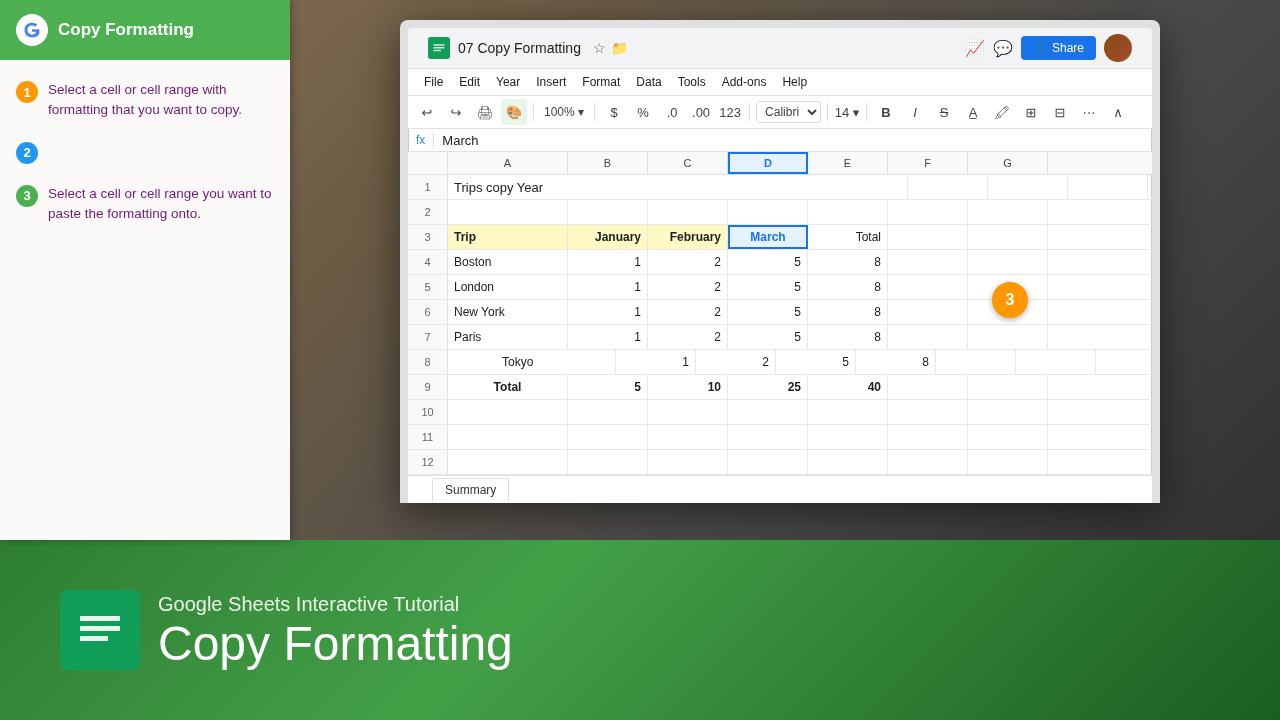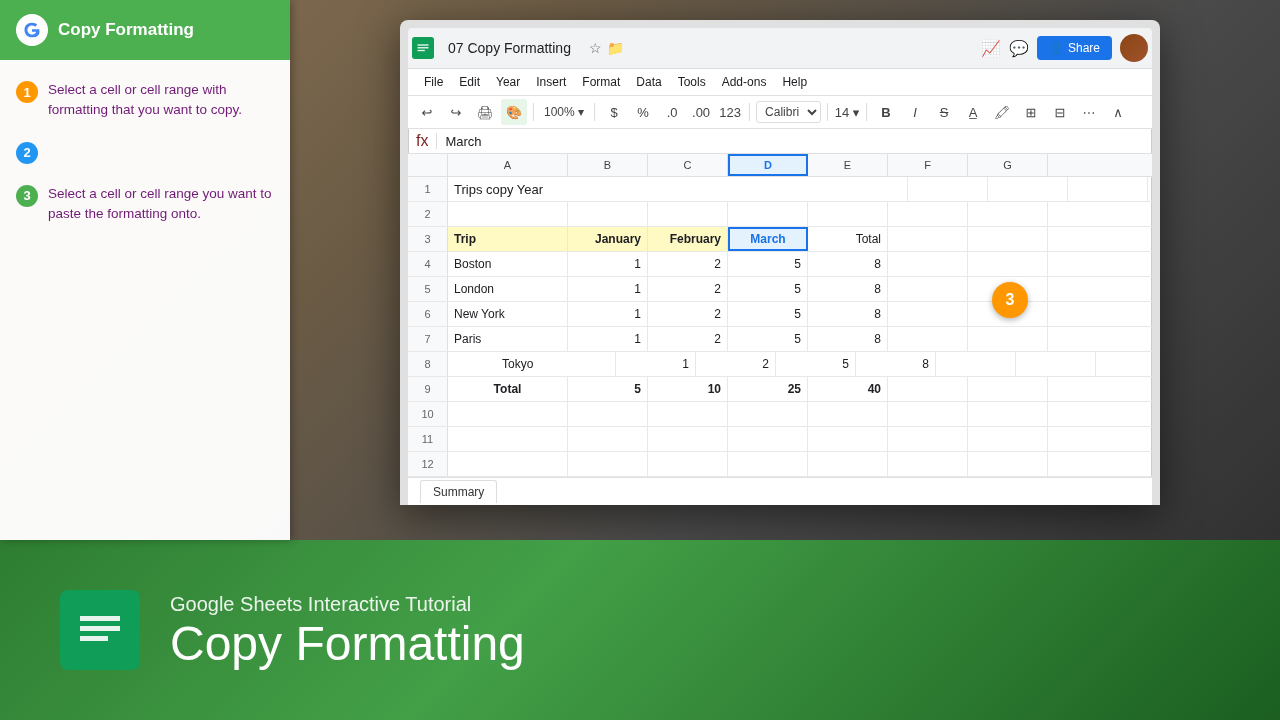--- a/index.html
+++ b/index.html
@@ -141,24 +141,24 @@
     .spreadsheet-window {
       background: white;
       border-radius: 4px 4px 0 0;
       overflow: hidden;
       box-shadow: inset 0 0 0 1px #ccc;
     }
 
     
     .title-bar {
       background: #f1f3f4;
-      padding: 6px 4px;
-      display: flex;
-      align-items: center;
-      gap: 14px;
+      padding: 6px 20px;
+      display: flex;
+      align-items: center;
+      gap: 8px;
       border-bottom: 1px solid #ddd;
     }
 
     .sheets-icon {
       width: 22px;
       height: 22px;
       flex-shrink: 0;
     }
 
     .title-bar-name {
@@ -283,22 +283,22 @@
     
     .formula-bar {
       display: flex;
       align-items: center;
       padding: 3px 8px;
       border-bottom: 1px solid #e0e0e0;
       gap: 8px;
     }
 
     .formula-label {
-      font-size: 16px;
-      color: #7f1d1d;
+      font-size: 12px;
+      color: #3b82f6;
     }
 
     .formula-divider {
       width: 1px;
       height: 16px;
       background: #ddd;
     }
 
     .formula-value {
       font-size: 13px;
@@ -423,21 +423,21 @@
       z-index: 30;
     }
 
     
     .bottom-section {
       height: 180px;
       background: linear-gradient(135deg, #2E7D32 0%, #43A047 40%, #1B5E20 100%);
       display: flex;
       align-items: center;
       padding: 0 60px;
-      gap: 30px;
+      gap: 18px;
       position: relative;
     }
 
     .bottom-sheets-icon {
       width: 80px;
       height: 80px;
       flex-shrink: 0;
     }
 
     .bottom-text {
@@ -461,21 +461,21 @@
 
     .nav-icon {
       color: #5f6368;
       font-size: 16px;
     }
 
     .sheets-tab-bar {
       background: white;
       display: flex;
       align-items: center;
-      padding: 0 12px;
+      padding: 0 24px;
       border-top: 1px solid #e0e0e0;
       height: 28px;
     }
 
     .sheet-tab {
       font-size: 12px;
       color: #333;
       padding: 4px 12px;
       border: 1px solid #ddd;
       border-bottom: none;

